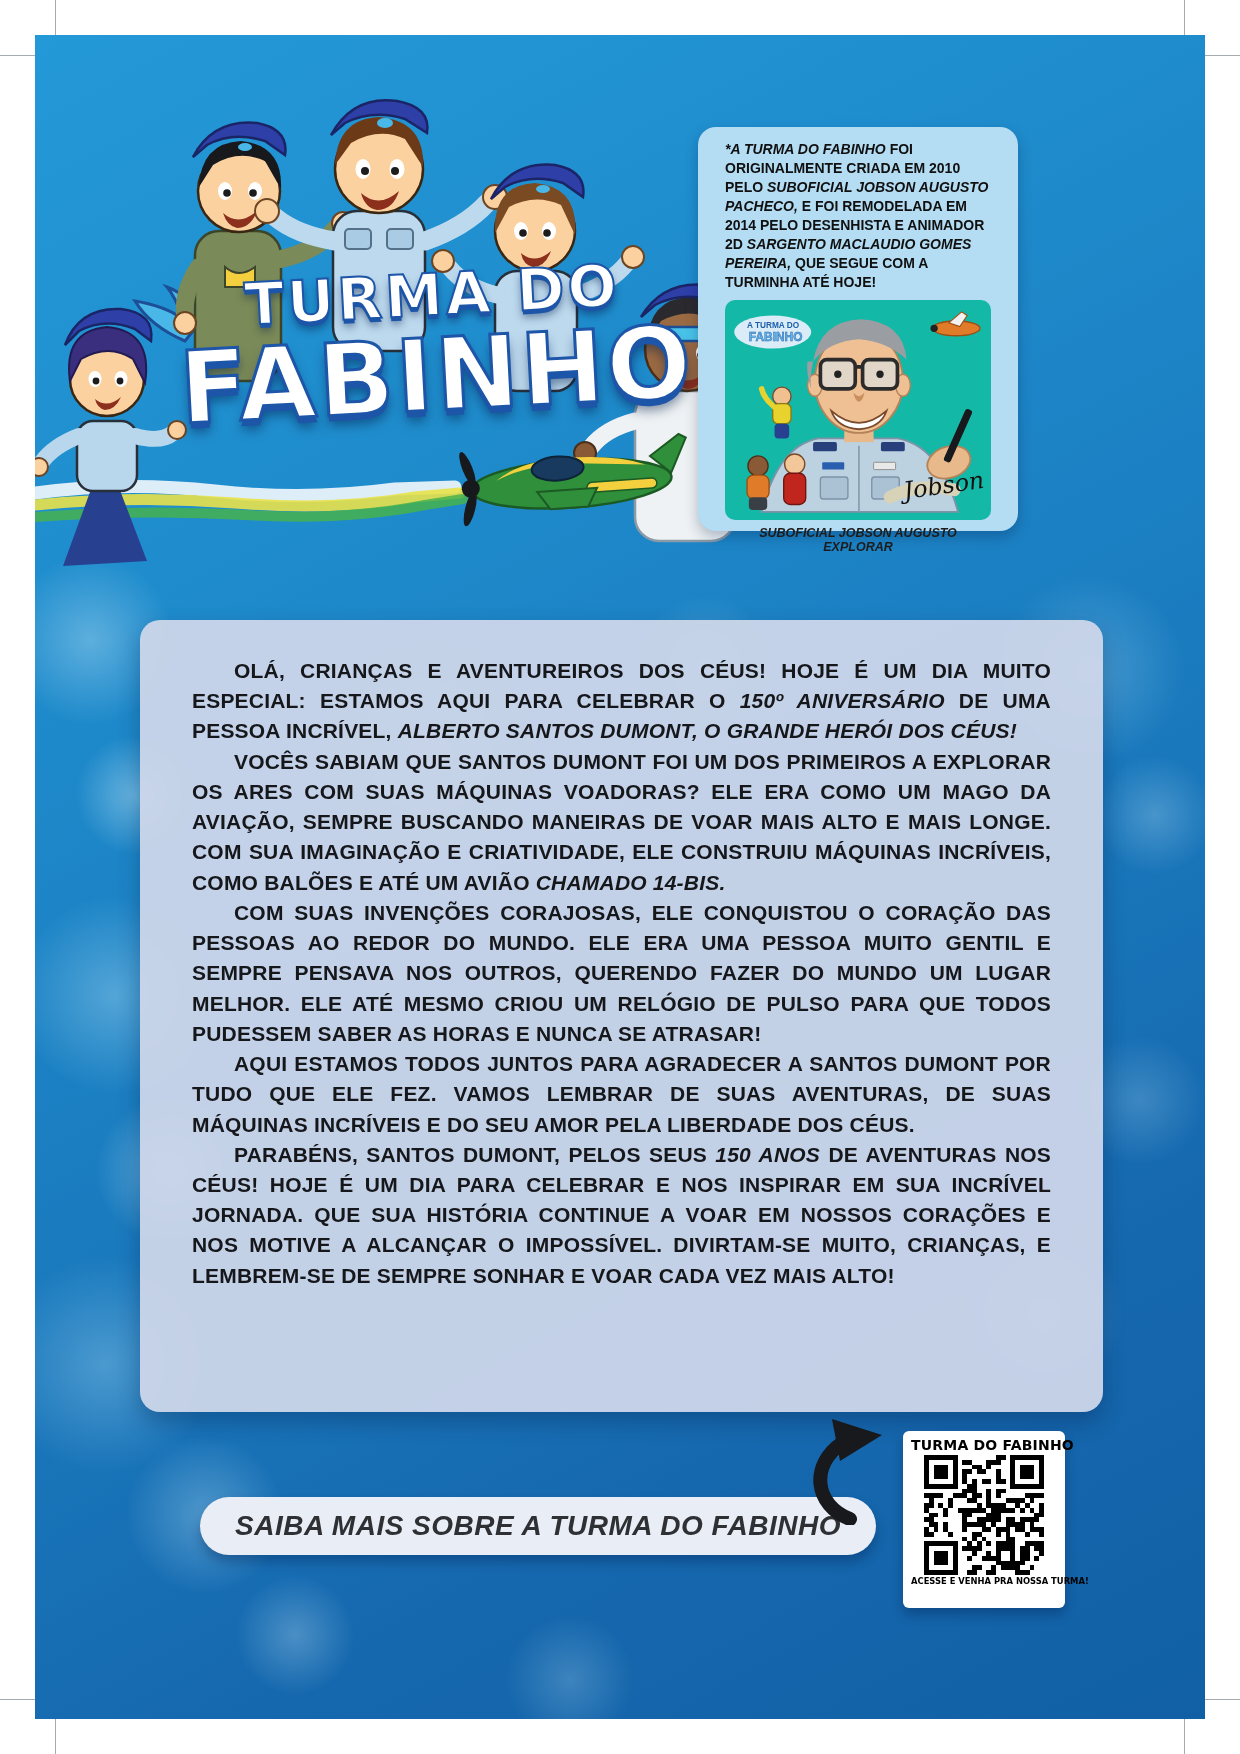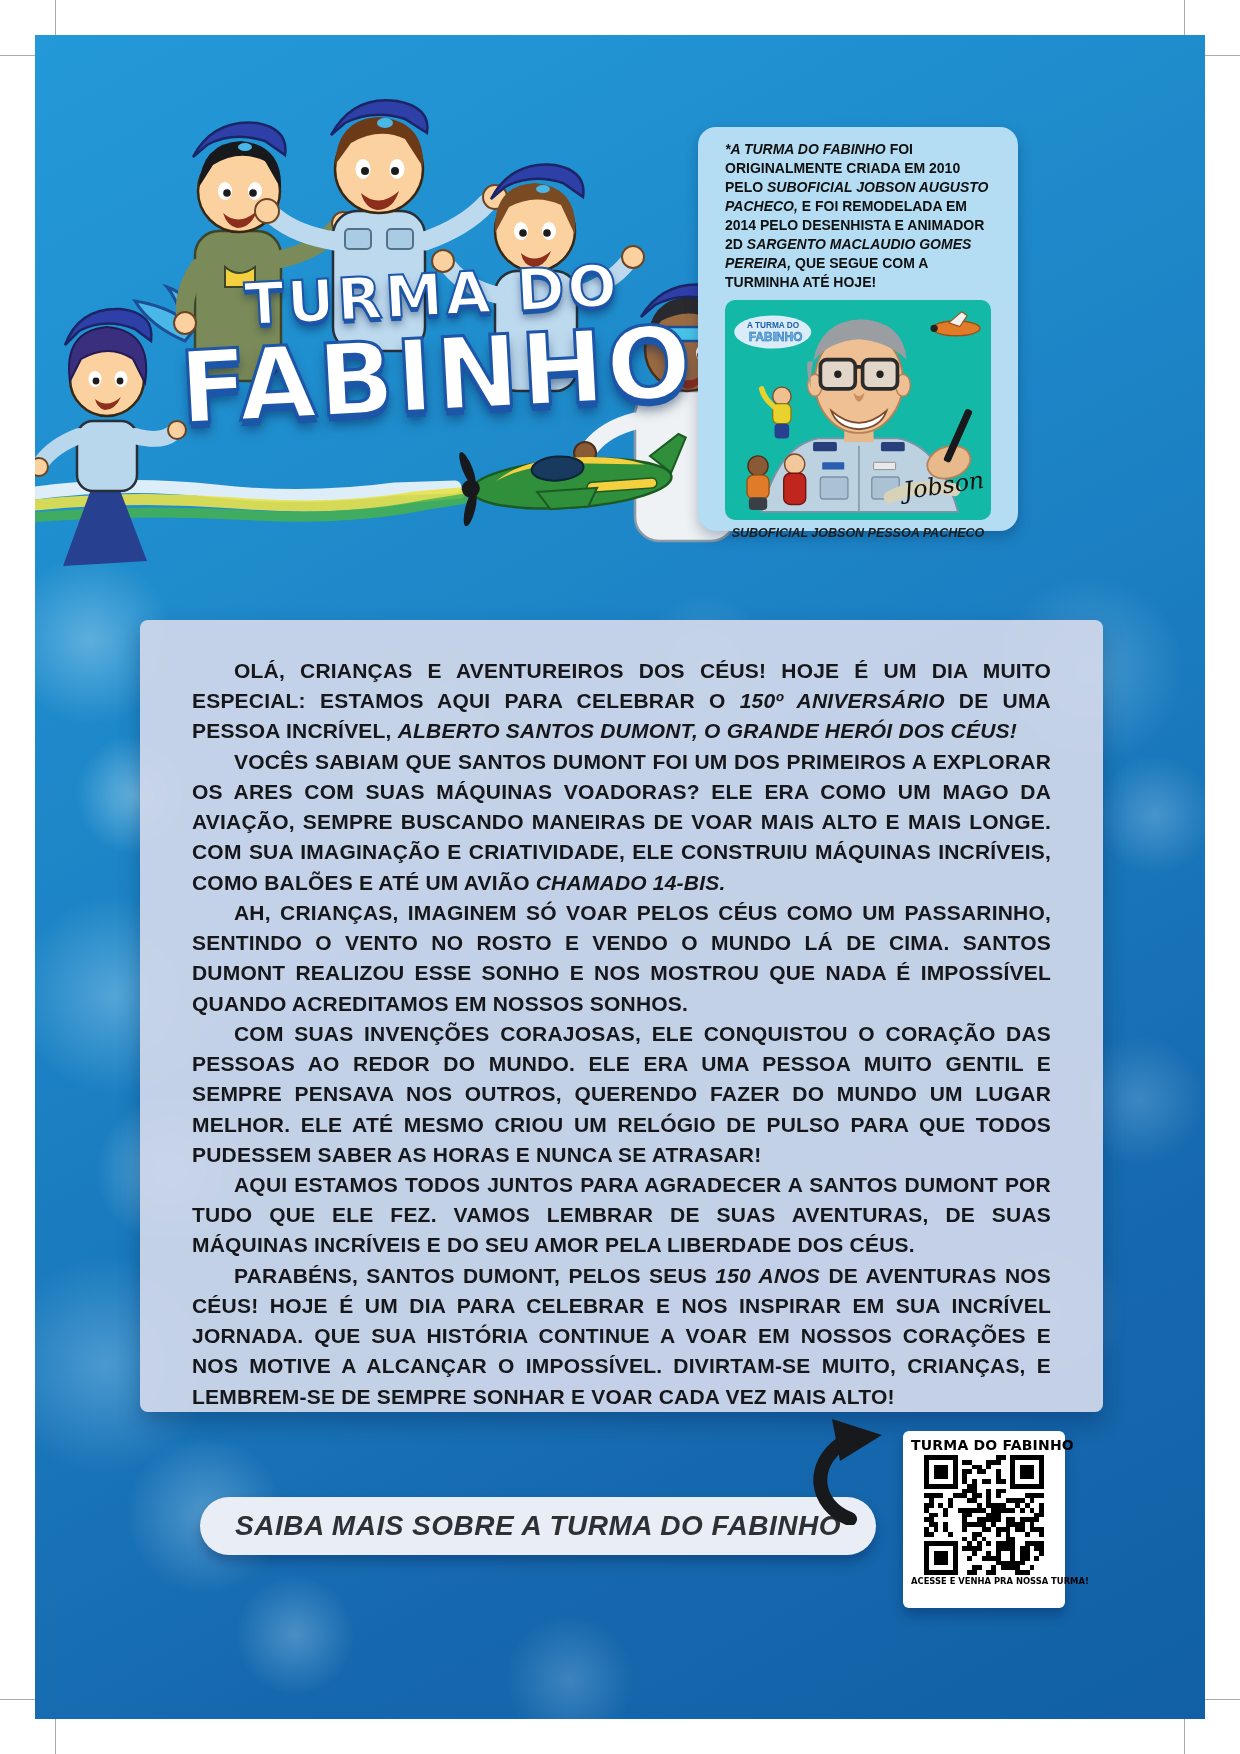--- a/index.html
+++ b/index.html
@@ -45,21 +45,21 @@
   }
   .credits-text{font-size:14px;font-weight:700;line-height:1.36;color:#101010;}
   .credits-text .em{font-style:italic;font-weight:800;}
   .portrait{margin-top:8px;background:#14b8a6;border-radius:10px;height:220px;overflow:hidden;position:relative;}
   .portrait svg{display:block;width:100%;height:100%;}
   .portrait-caption{margin-top:6px;text-align:center;font-size:12.5px;font-weight:800;font-style:italic;color:#1c1c1c;}
 
   
   .letter{
     position:absolute;left:105px;top:585px;width:963px;height:792px;
-    background:rgba(206,215,234,0.94);border-radius:8px;
+    background:rgba(206,215,234,0.94);border-radius:20px;
     padding:36px 52px;box-sizing:border-box;
     box-shadow:0 10px 22px rgba(0,25,70,.3);z-index:5;
   }
   .letter p{
     margin:0;font-size:21px;font-weight:700;line-height:1.44;color:#16171b;
     text-align:justify;text-indent:42px;letter-spacing:.2px;
   }
   .letter .em{font-style:italic;font-weight:800;}
 
   
@@ -284,27 +284,26 @@
         </g>
 
         <g>
           <ellipse cx="244" cy="168" rx="24" ry="17" fill="#e8b98a" stroke="#b5835a" stroke-width="2" transform="rotate(-18 244 168)"></ellipse>
           <rect x="250" y="108" width="8" height="62" rx="3" fill="#17191c" transform="rotate(24 254 139)"></rect>
         </g>
         <path d="M180,206 Q210,190 250,198" stroke="#d8d2b8" stroke-width="14" fill="none" stroke-linecap="round"></path>
         <text x="196" y="208" font-size="26" font-style="italic" font-family="DejaVu Serif, serif" fill="#111" transform="rotate(-8 196 208)">Jobson</text>
       </svg>
     </div>
-    <div class="portrait-caption">SUBOFICIAL JOBSON PESSOA PACHECO</div>
+    <div class="portrait-caption">SUBOFICIAL JOBSON AUGUSTO EXPLORAR</div>
   </div>
 
   <div class="letter">
       <p><span>OLÁ, CRIANÇAS E AVENTUREIROS DOS CÉUS! HOJE É UM DIA MUITO ESPECIAL: ESTAMOS AQUI PARA CELEBRAR O </span><span class="em">150º ANIVERSÁRIO</span><span> DE UMA PESSOA INCRÍVEL, </span><span class="em">ALBERTO SANTOS DUMONT, O GRANDE HERÓI DOS CÉUS!</span></p>
       <p><span>VOCÊS SABIAM QUE SANTOS DUMONT FOI UM DOS PRIMEIROS A EXPLORAR OS ARES COM SUAS MÁQUINAS VOADORAS? ELE ERA COMO UM MAGO DA AVIAÇÃO, SEMPRE BUSCANDO MANEIRAS DE VOAR MAIS ALTO E MAIS LONGE. COM SUA IMAGINAÇÃO E CRIATIVIDADE, ELE CONSTRUIU MÁQUINAS INCRÍVEIS, COMO BALÕES E ATÉ UM AVIÃO </span><span class="em">CHAMADO 14-BIS.</span></p>
-      <p><span>AH, CRIANÇAS, IMAGINEM SÓ VOAR PELOS CÉUS COMO UM PASSARINHO, SENTINDO O VENTO NO ROSTO E VENDO O MUNDO LÁ DE CIMA. SANTOS DUMONT REALIZOU ESSE SONHO E NOS MOSTROU QUE NADA É IMPOSSÍVEL QUANDO ACREDITAMOS EM NOSSOS SONHOS.</span></p>
       <p><span>COM SUAS INVENÇÕES CORAJOSAS, ELE CONQUISTOU O CORAÇÃO DAS PESSOAS AO REDOR DO MUNDO. ELE ERA UMA PESSOA MUITO GENTIL E SEMPRE PENSAVA NOS OUTROS, QUERENDO FAZER DO MUNDO UM LUGAR MELHOR. ELE ATÉ MESMO CRIOU UM RELÓGIO DE PULSO PARA QUE TODOS PUDESSEM SABER AS HORAS E NUNCA SE ATRASAR!</span></p>
       <p><span>AQUI ESTAMOS TODOS JUNTOS PARA AGRADECER A SANTOS DUMONT POR TUDO QUE ELE FEZ. VAMOS LEMBRAR DE SUAS AVENTURAS, DE SUAS MÁQUINAS INCRÍVEIS E DO SEU AMOR PELA LIBERDADE DOS CÉUS.</span></p>
       <p><span>PARABÉNS, SANTOS DUMONT, PELOS SEUS </span><span class="em">150 ANOS</span><span> DE AVENTURAS NOS CÉUS! HOJE É UM DIA PARA CELEBRAR E NOS INSPIRAR EM SUA INCRÍVEL JORNADA. QUE SUA HISTÓRIA CONTINUE A VOAR EM NOSSOS CORAÇÕES E NOS MOTIVE A ALCANÇAR O IMPOSSÍVEL. DIVIRTAM-SE MUITO, CRIANÇAS, E LEMBREM-SE DE SEMPRE SONHAR E VOAR CADA VEZ MAIS ALTO!</span></p>
     </div>
 
   <div class="banner">
     <span class="banner-text">SAIBA MAIS SOBRE A TURMA DO FABINHO</span>
   </div>
 
   <svg class="arrow" viewBox="0 0 104 112">

